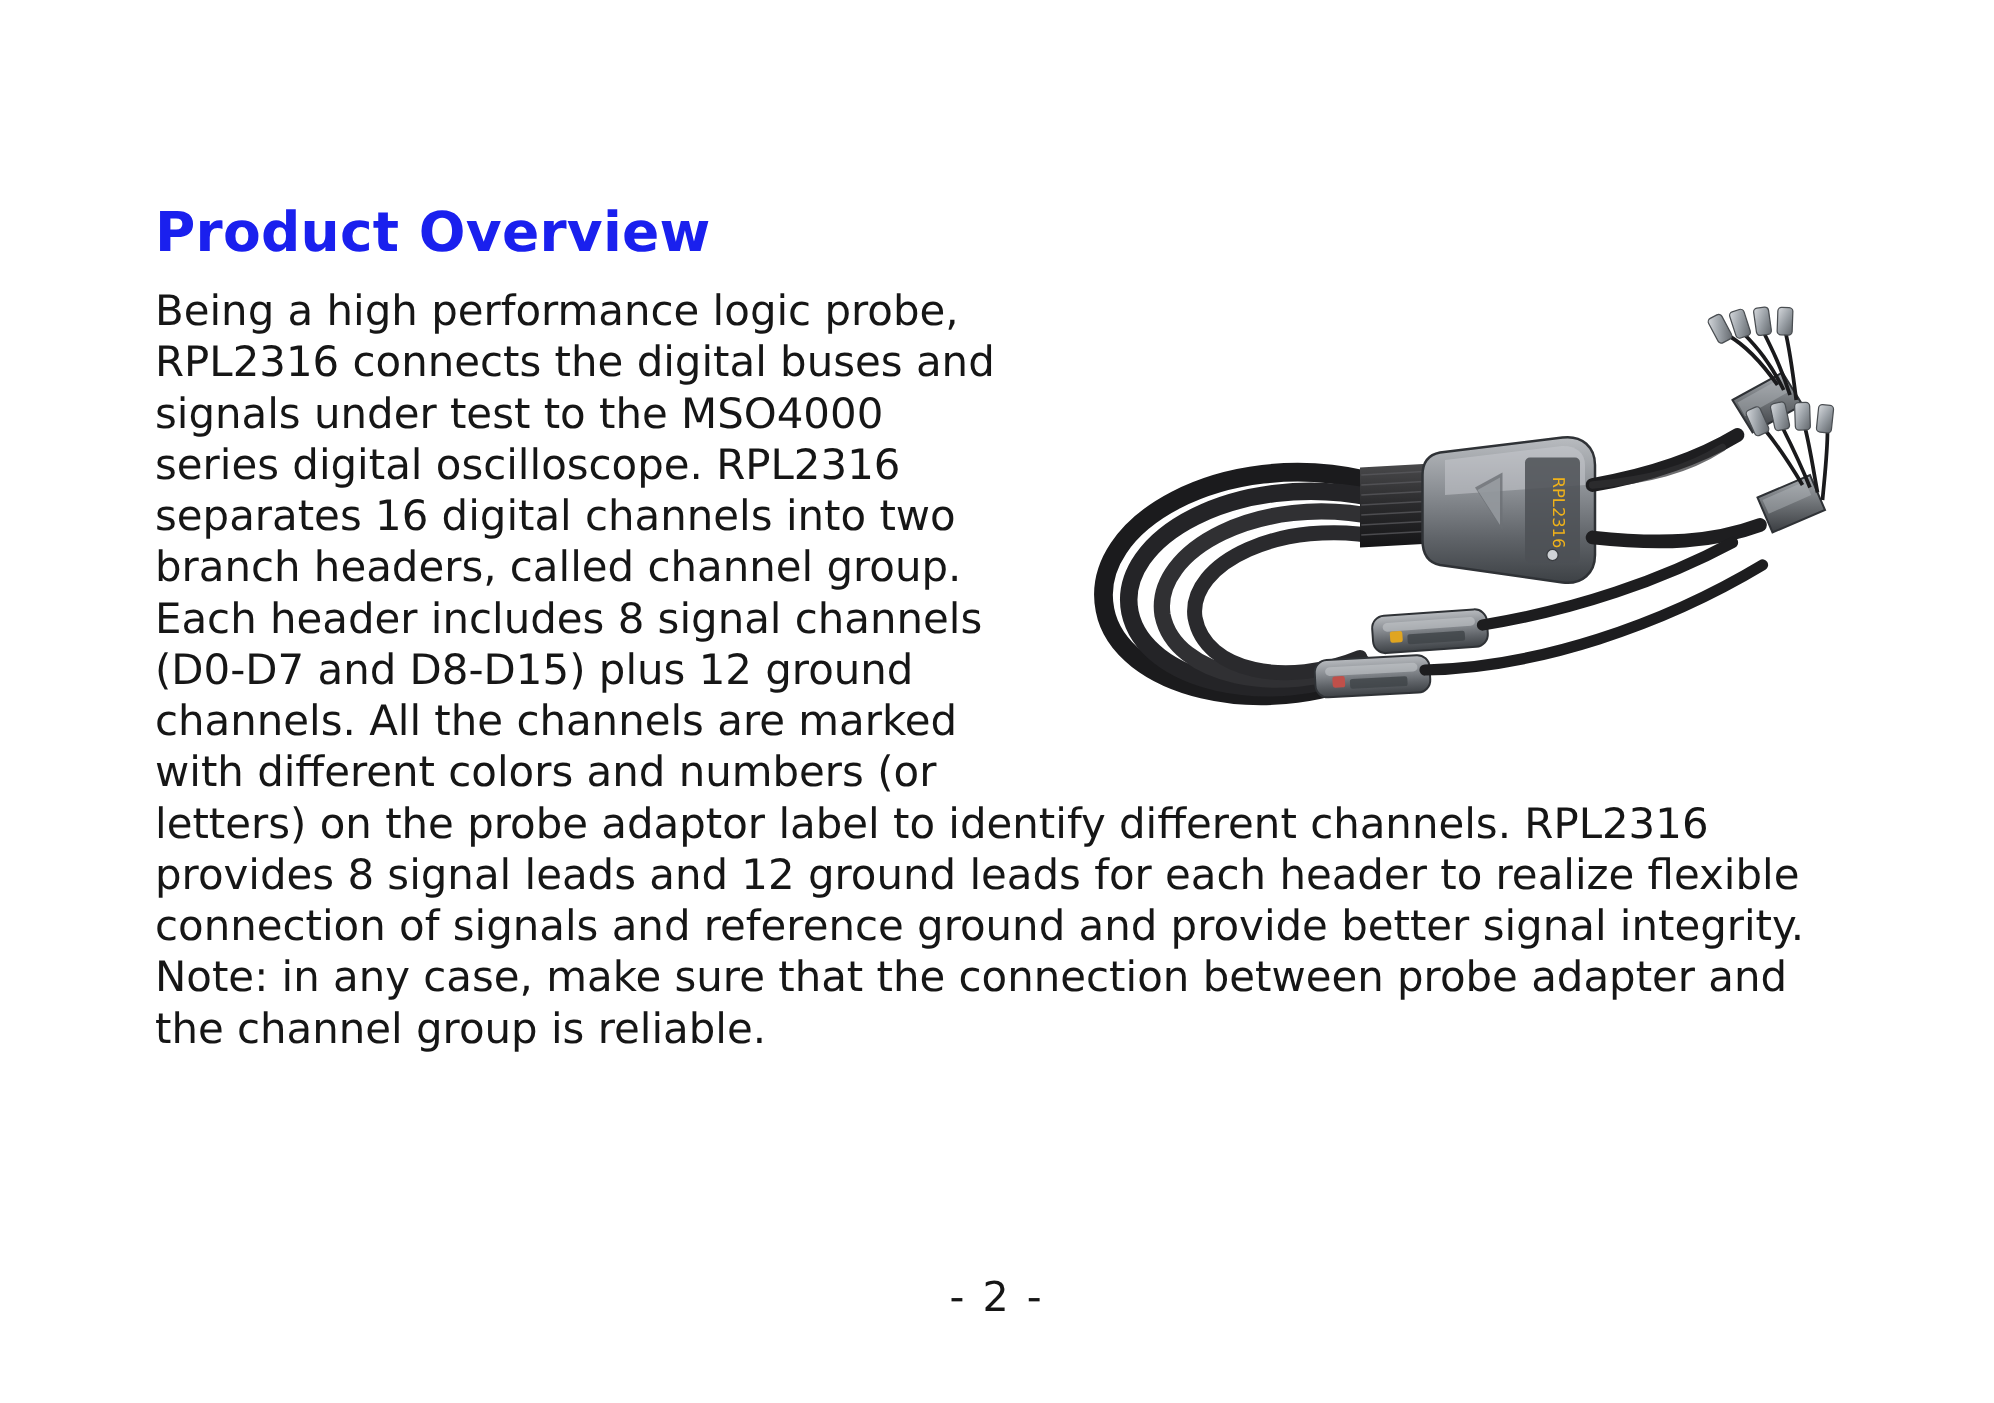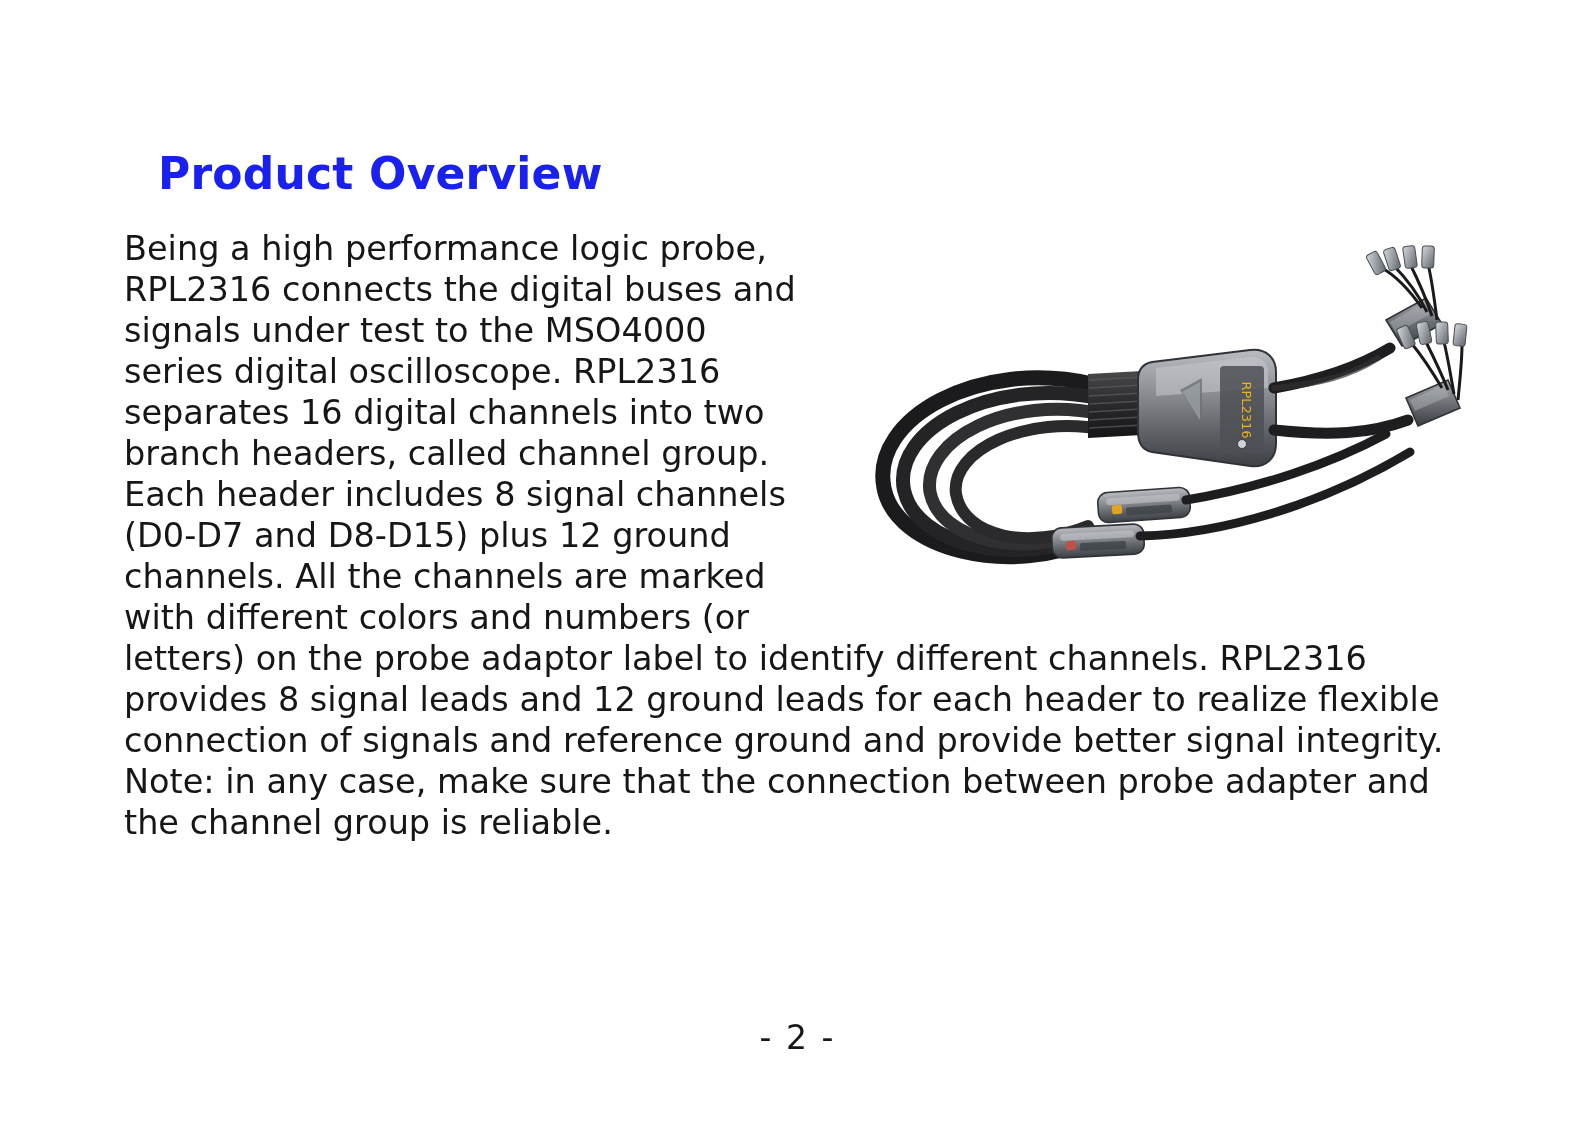--- a/index.html
+++ b/index.html
@@ -17,27 +17,26 @@
   }
 
   .page {
     position: absolute;
     inset: 0;
   }
 
   .page-title {
     position: absolute;
     left: 124px;
-    top: 148px;
+    top: 161px;
     font-size: 44px;
     font-weight: 600;
     color: #1a20ee;
     letter-spacing: 0.2px;
     white-space: nowrap;
-    margin-left: 34px;
   }
 
   .body-text {
     position: absolute;
     left: 124px;
     top: 228px;
     width: 1320px;
     font-size: 33.5px;
     line-height: 41px;
     color: #161616;

